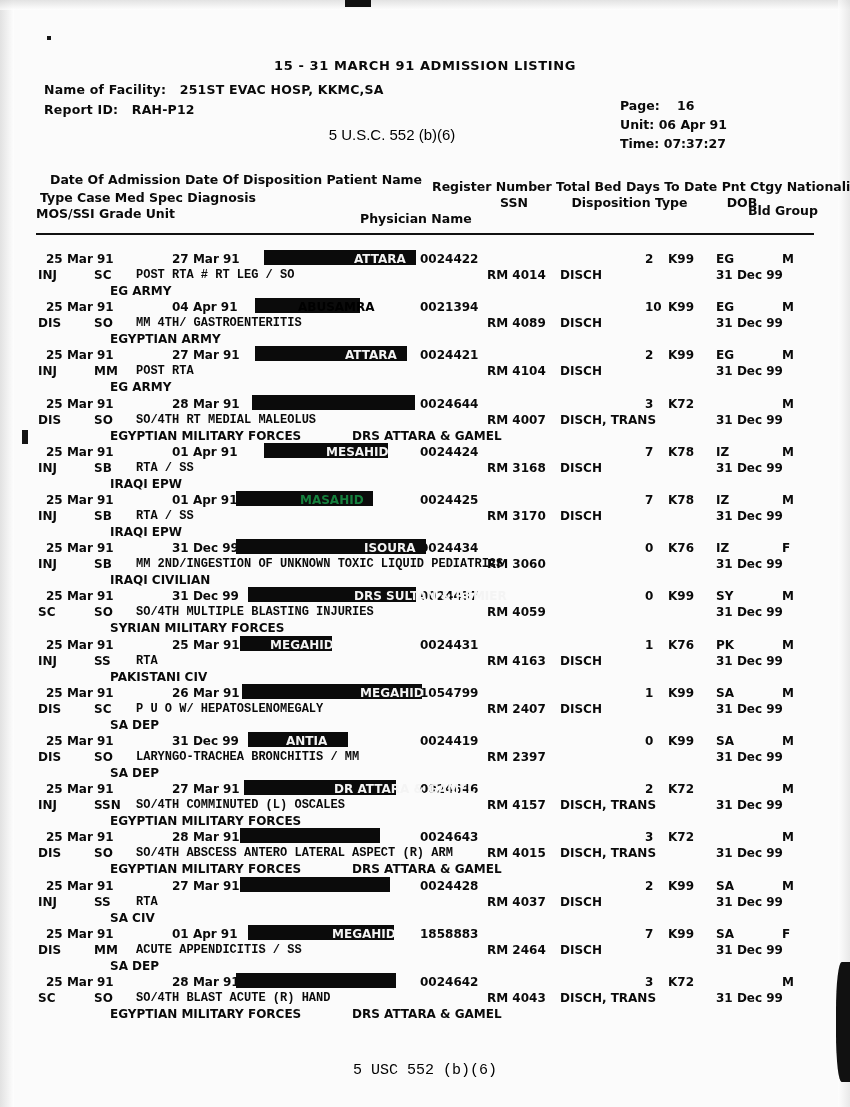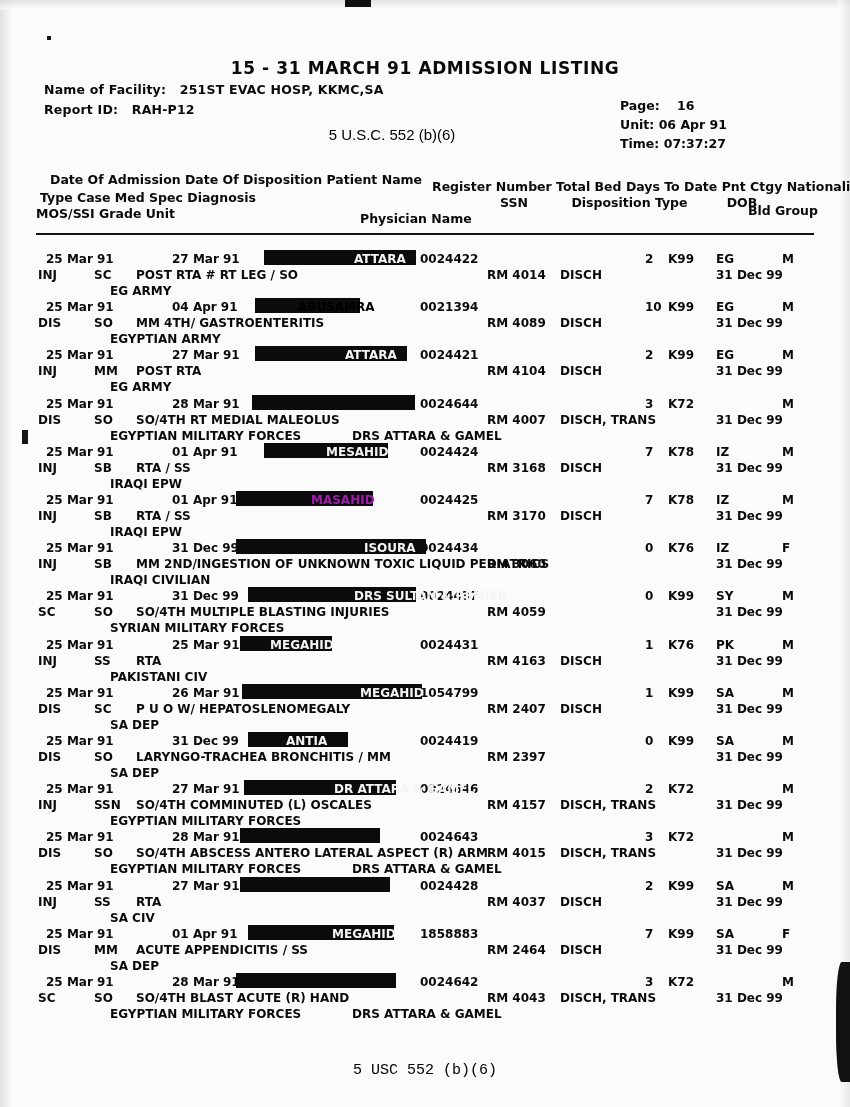--- a/index.html
+++ b/index.html
@@ -48,21 +48,21 @@
     font-family: "DejaVu Sans", sans-serif;
     color: #0a0a0a;
   }
 
   
   .doc-title {
     position: absolute;
     left: 0; top: 58px;
     width: 850px;
     text-align: center;
-    font-size: 17px;
+    font-size: 13px;
     font-weight: bold;
     letter-spacing: .6px;
   }
   .facility-block {
     position: absolute;
     left: 44px; top: 80px;
     font-size: 12.5px;
     line-height: 20px;
     font-weight: bold;
   }
@@ -125,21 +125,21 @@
     left: 0;
     width: 850px;
     height: 48px;
     font-size: 12px;
   }
   .cell { position: absolute; white-space: pre; font-weight: bold; }
   .adm   { left: 46px;  top: 2px; }
   .disp  { left: 172px; top: 2px; }
   .type  { left: 38px;  top: 18px; }
   .grade { left: 94px;  top: 18px; }
-  .diag  { left: 136px; top: 18px; }
+  .diag  { left: 136px; top: 18px; font-family: Liberation Mono, monospace; }
   .unit  { left: 110px; top: 34px; }
   .phys  { left: 352px; top: 34px; text-align: left; }
   .phys2 { left: 352px; top: 2px; }
   .regno { left: 420px; top: 2px; }
   .ssn   { left: 487px; top: 18px; }
   .dispo { left: 560px; top: 18px; }
   .bed   { left: 645px; top: 2px; }
   .ctgy  { left: 668px; top: 2px; }
   .nat   { left: 716px; top: 2px; }
   .sex   { left: 782px; top: 2px; }
@@ -294,21 +294,21 @@
         <div class="cell diag">RTA / SS</div>
         <div class="cell unit">IRAQI EPW</div>
         <div class="cell regno">0024425</div>
         <div class="cell ssn">RM 3170</div>
         <div class="cell dispo">DISCH</div>
         <div class="cell bed">7</div>
         <div class="cell ctgy">K78</div>
         <div class="cell nat">IZ</div>
         <div class="cell sex">M</div>
         <div class="cell dob">31 Dec 99</div>
-        <div class="cell phys2" style="left: 311px; color: #a21caf; z-index: 5;">MASAHID</div>
+        <div class="cell phys2" style="left: 300px; color: #15803d; z-index: 5;">MASAHID</div>
         <div class="redaction" style="left: 236px; width: 137px;"></div>
       </div>
       <div class="row mono" style="top: 539.2px;">
         <div class="cell adm">25 Mar 91</div>
         <div class="cell disp">31 Dec 99</div>
         <div class="cell type">INJ</div>
         <div class="cell grade">SB</div>
         <div class="cell diag">MM 2ND/INGESTION OF UNKNOWN TOXIC LIQUID PEDIATRICS</div>
         <div class="cell unit">IRAQI CIVILIAN</div>
         <div class="cell regno">0024434</div>

